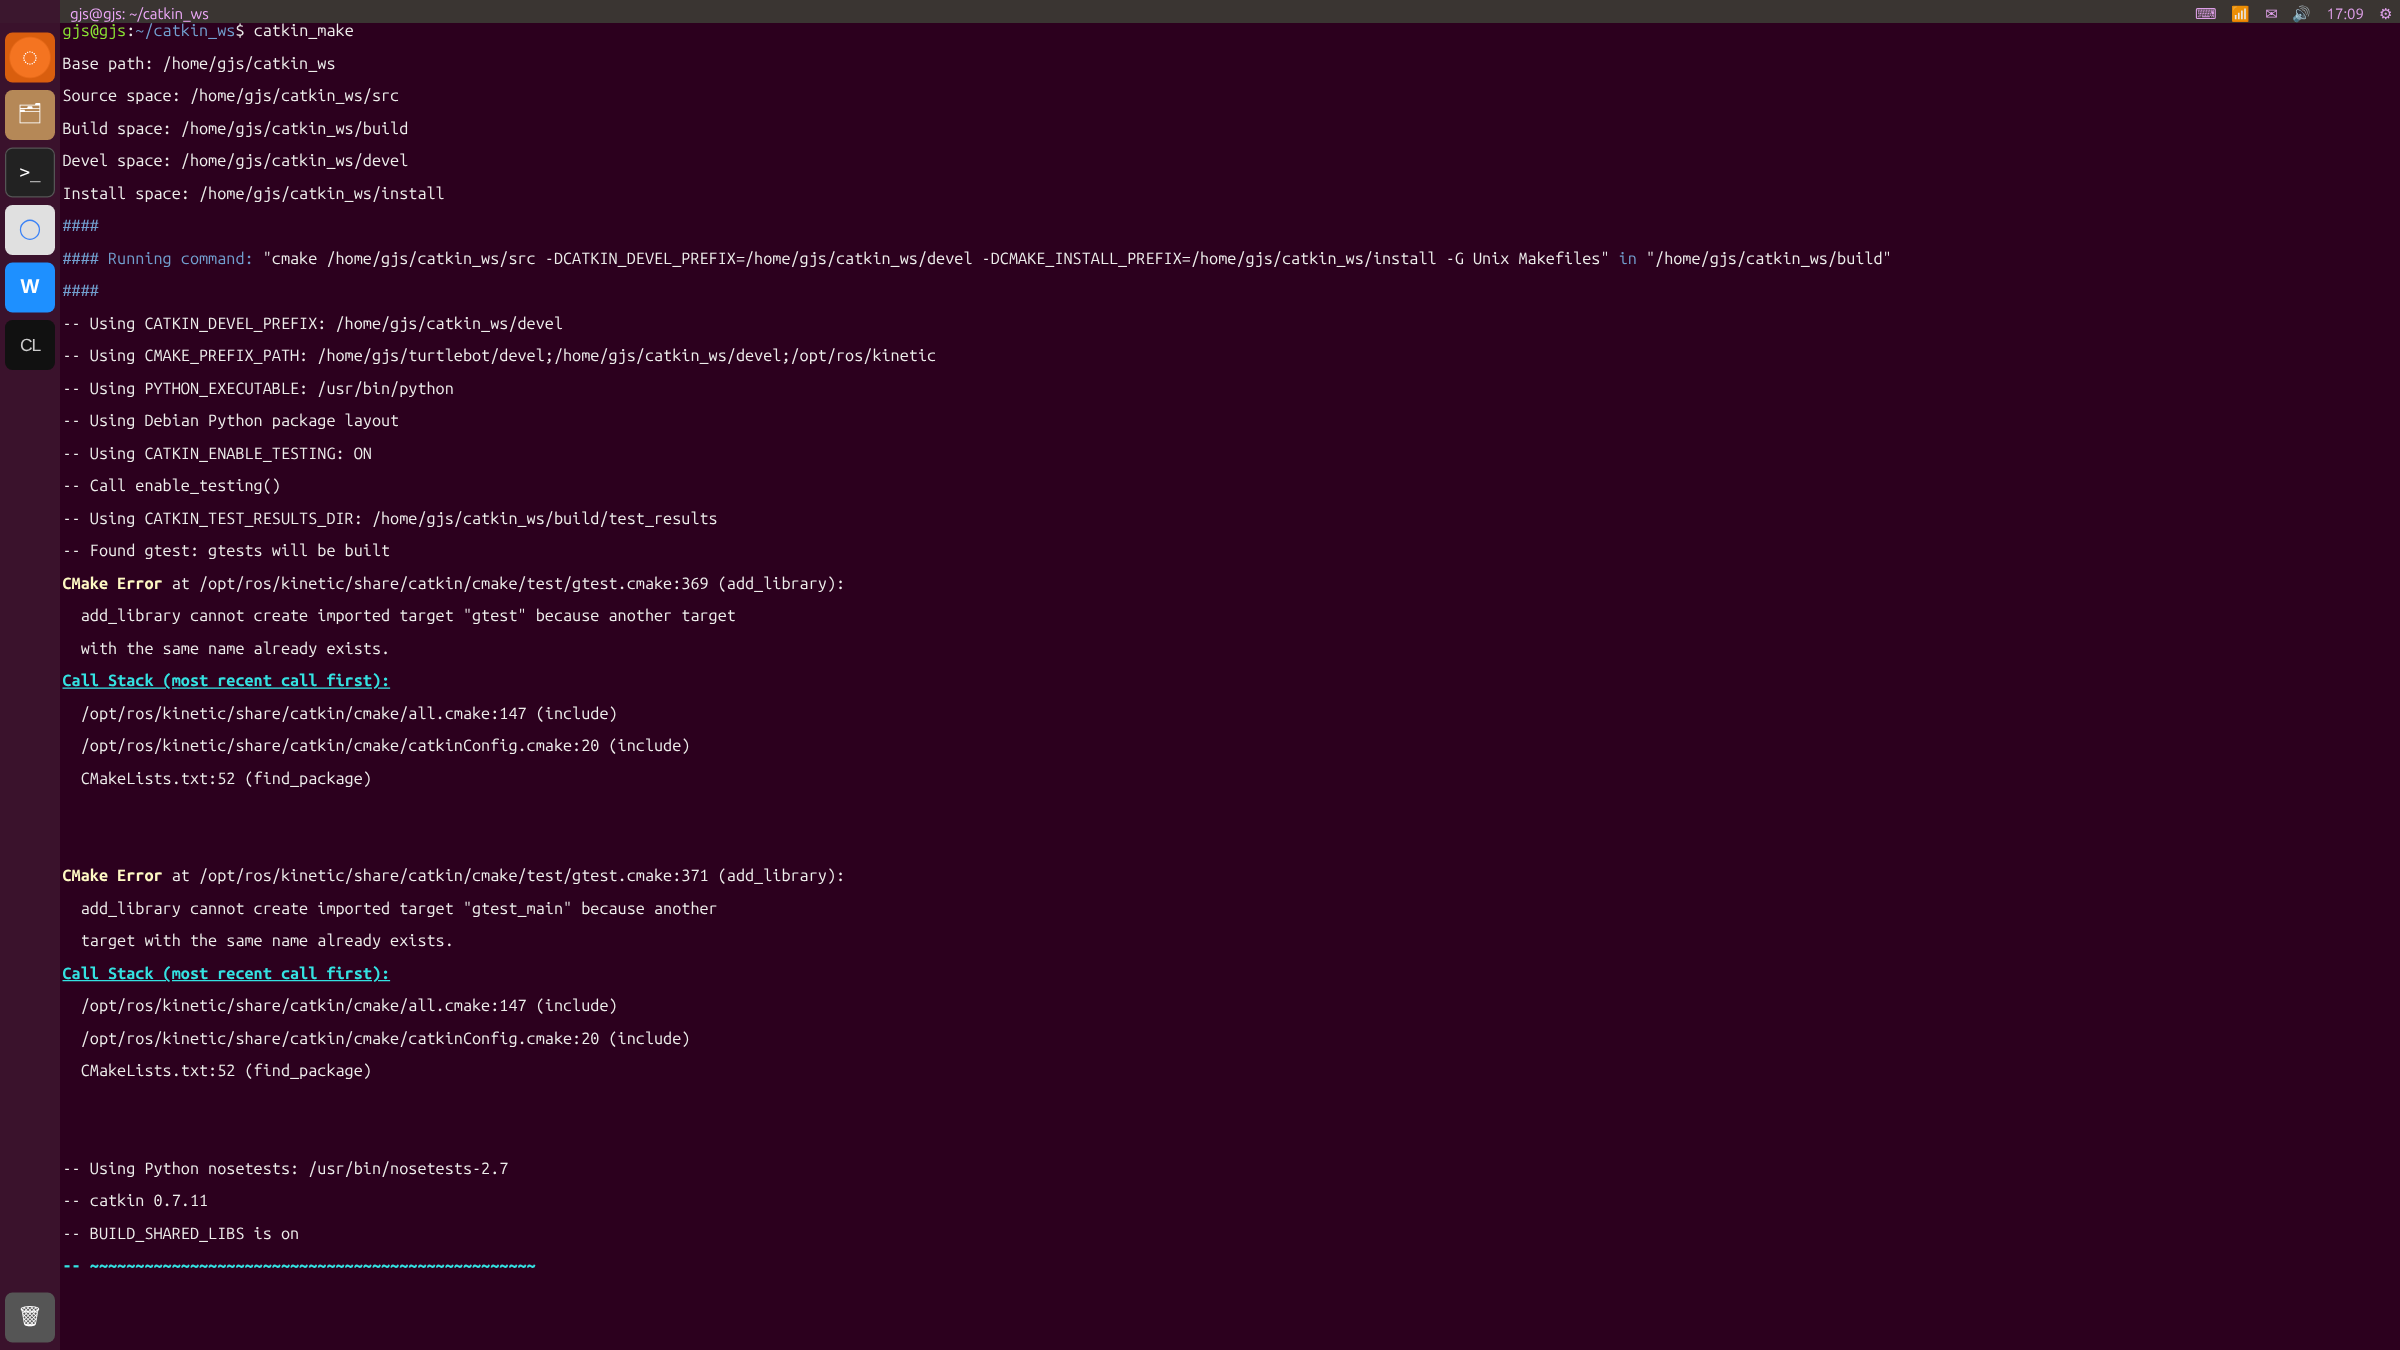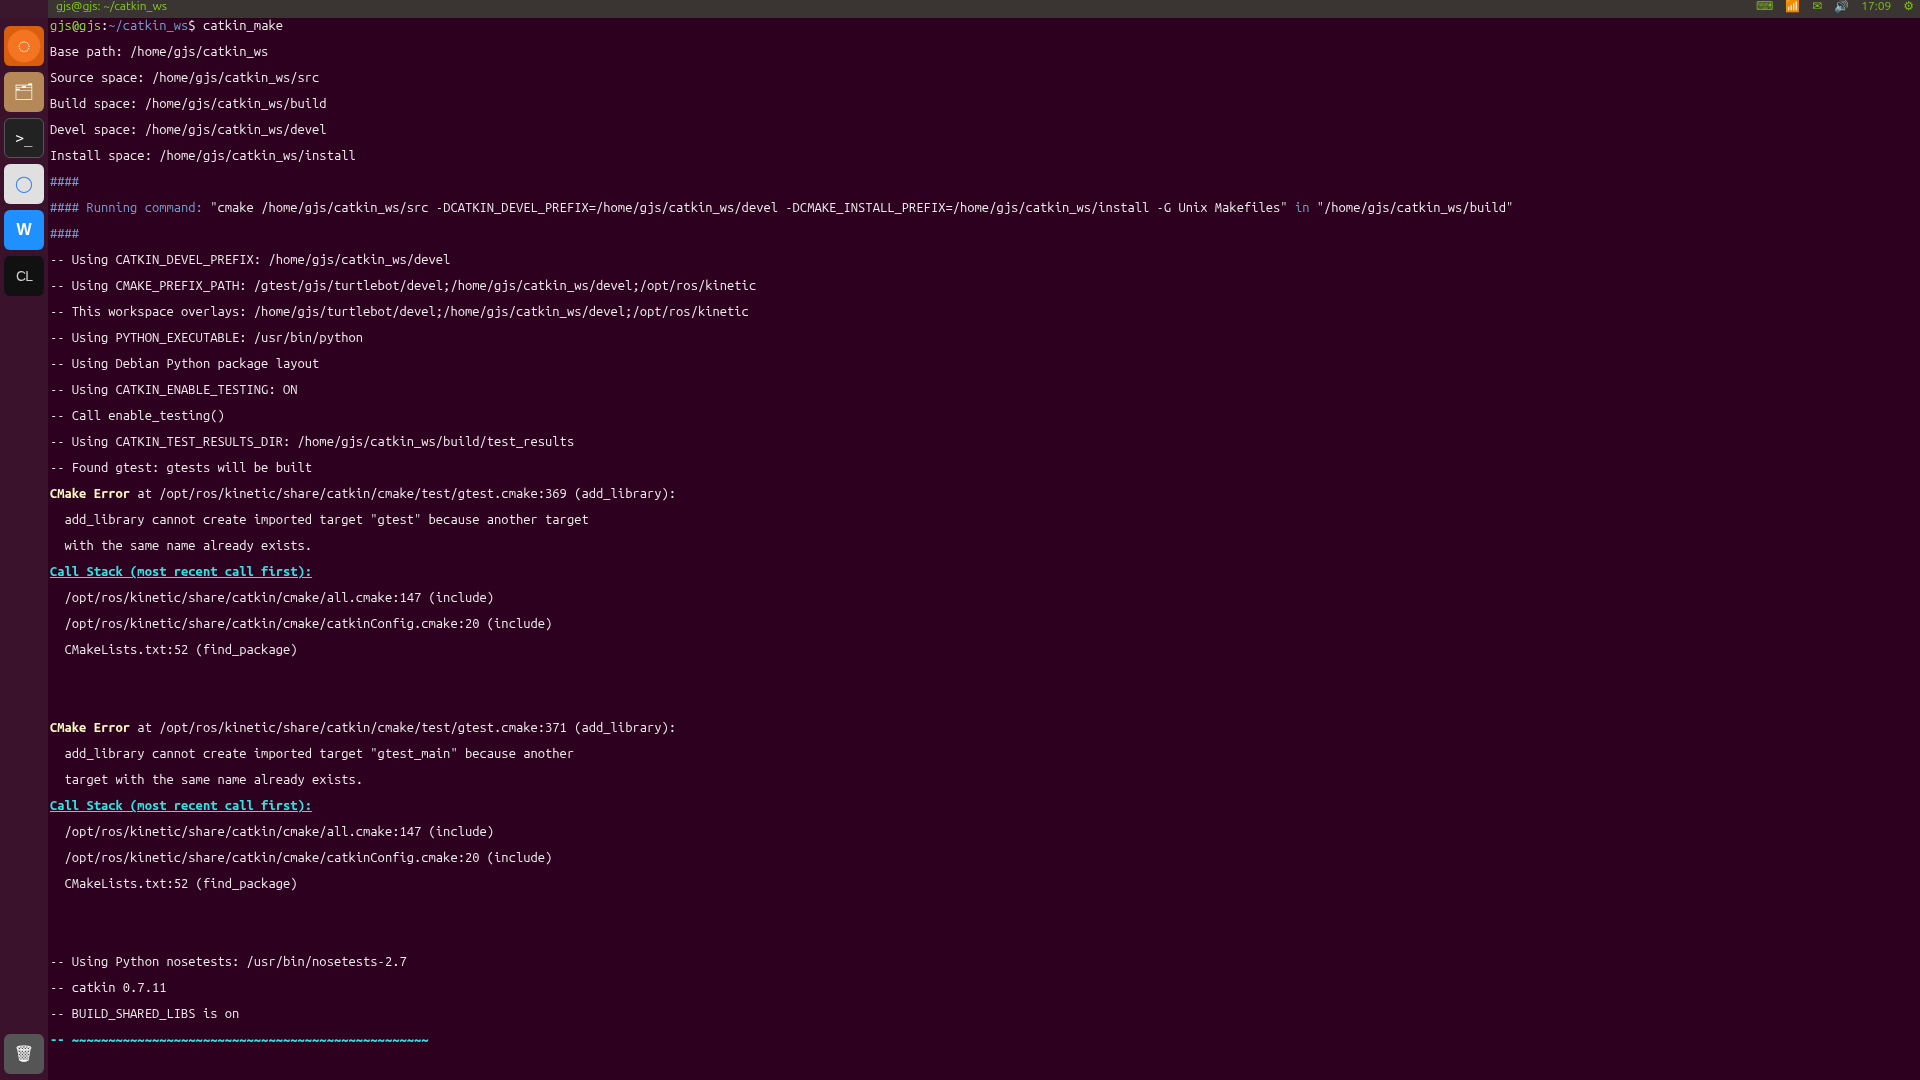--- a/index.html
+++ b/index.html
@@ -52,25 +52,25 @@
 
 .main {
   flex:1;
   display:flex;
   flex-direction:column;
   height:100%;
 }
 .topbar {
   height:18px;
   background:#3a3532;
-  color:#84cc16;
+  color:#f0abfc;
   font-family: Ubuntu, sans-serif;
   font-size:12px;
   display:flex;
-  align-items:flex-start;
+  align-items:flex-end;
   padding: 0 6px;
   position: fixed;
   left: 0; right: 0; top: 0;
   z-index: 4;
   gap: 43px;
 }
 .topbar .title { flex:0 0 auto; padding-left: 50px; }
 .topbar .right { margin-left:auto; display:flex; gap:12px; align-items:center;}
 .topbar .right span { opacity:.9; font-size:12px;}
 
@@ -119,22 +119,21 @@
   <div class="terminal"><span class="row"><span class="g">gjs@gjs</span><span class="w">:</span><span class="b">~/catkin_ws</span><span class="w">$ </span><span class="w">catkin_make</span></span>
 <span class="row w">Base path: /home/gjs/catkin_ws</span>
 <span class="row w">Source space: /home/gjs/catkin_ws/src</span>
 <span class="row w">Build space: /home/gjs/catkin_ws/build</span>
 <span class="row w">Devel space: /home/gjs/catkin_ws/devel</span>
 <span class="row w">Install space: /home/gjs/catkin_ws/install</span>
 <span class="row b">####</span>
 <span class="row"><span class="b">#### </span><span class="b">Running command: </span><span class="w">"cmake /home/gjs/catkin_ws/src -DCATKIN_DEVEL_PREFIX=/home/gjs/catkin_ws/devel -DCMAKE_INSTALL_PREFIX=/home/gjs/catkin_ws/install -G Unix Makefiles"</span><span class="b"> in </span><span class="w">"/home/gjs/catkin_ws/build"</span></span>
 <span class="row b">####</span>
 <span class="row w">-- Using CATKIN_DEVEL_PREFIX: /home/gjs/catkin_ws/devel</span>
-<span class="row w">-- Using CMAKE_PREFIX_PATH: /gtest/gjs/turtlebot/devel;/home/gjs/catkin_ws/devel;/opt/ros/kinetic</span>
-<span class="row w">-- This workspace overlays: /home/gjs/turtlebot/devel;/home/gjs/catkin_ws/devel;/opt/ros/kinetic</span>
+<span class="row w">-- Using CMAKE_PREFIX_PATH: /home/gjs/turtlebot/devel;/home/gjs/catkin_ws/devel;/opt/ros/kinetic</span>
 <span class="row w">-- Using PYTHON_EXECUTABLE: /usr/bin/python</span>
 <span class="row w">-- Using Debian Python package layout</span>
 <span class="row w">-- Using CATKIN_ENABLE_TESTING: ON</span>
 <span class="row w">-- Call enable_testing()</span>
 <span class="row w">-- Using CATKIN_TEST_RESULTS_DIR: /home/gjs/catkin_ws/build/test_results</span>
 <span class="row w">-- Found gtest: gtests will be built</span>
 <span class="row"><span class="r">CMake Error</span><span class="w"> at /opt/ros/kinetic/share/catkin/cmake/test/gtest.cmake:369 (add_library):</span></span>
 <span class="row w">  add_library cannot create imported target "gtest" because another target</span>
 <span class="row w">  with the same name already exists.</span>
 <span class="row u">Call Stack (most recent call first):</span>

